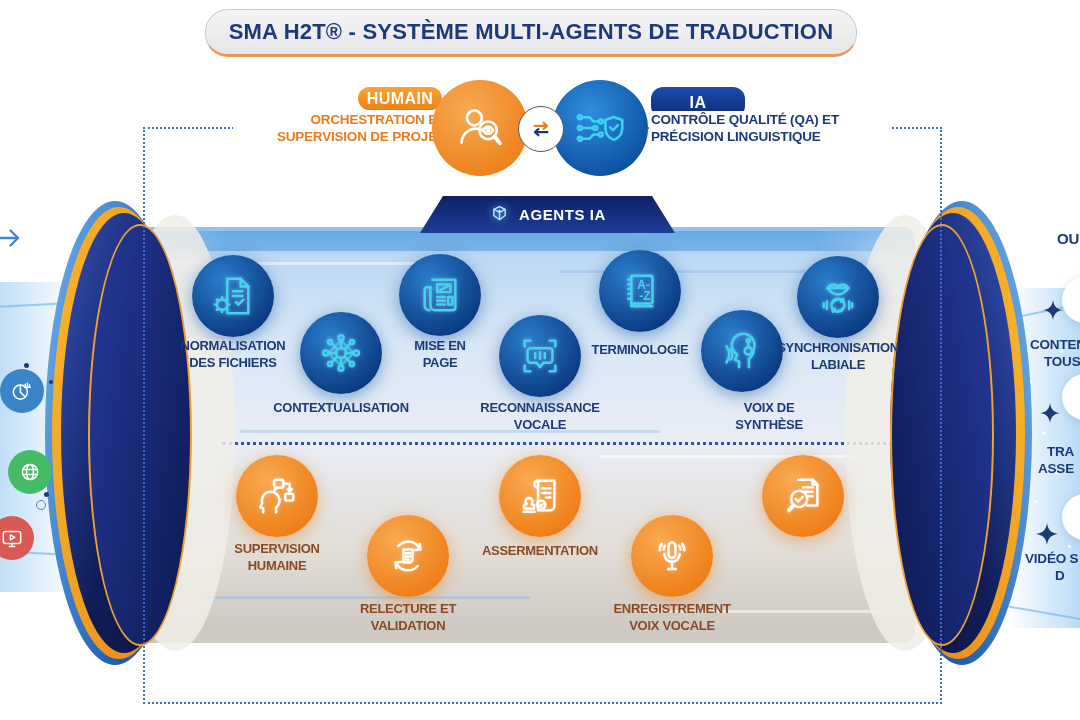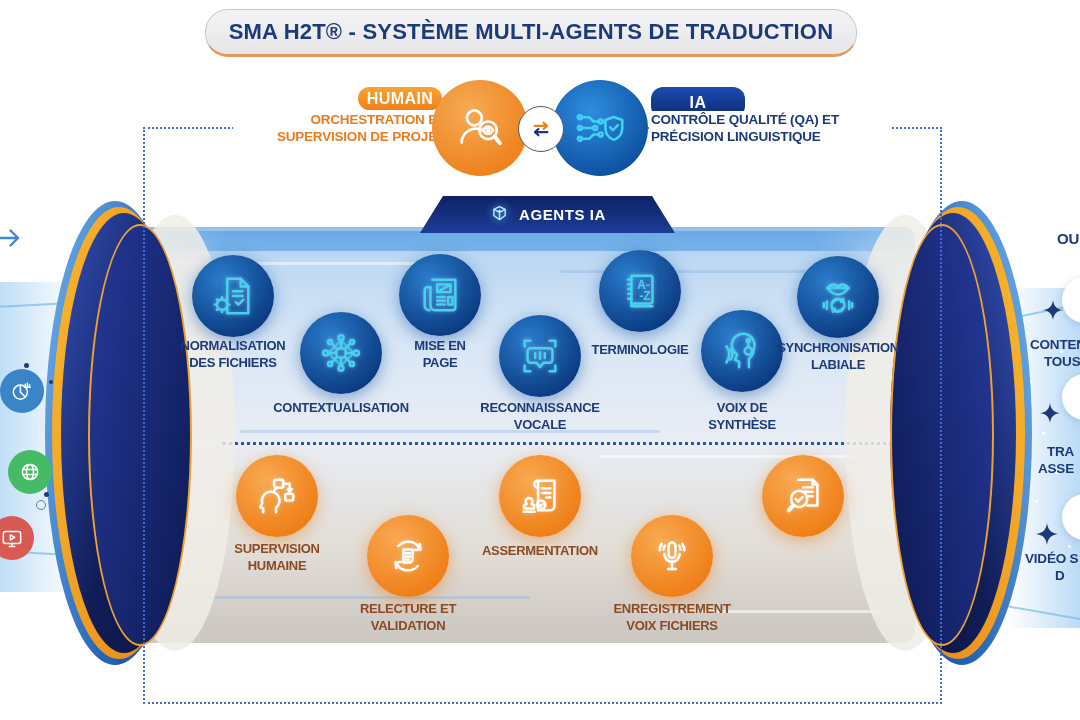--- a/index.html
+++ b/index.html
@@ -210,21 +210,21 @@
   <div class="agent blue" style="left:701px;top:310px;">
     <svg width="46" height="46" viewBox="0 0 24 24" fill="none" stroke="currentColor" stroke-width="1.3" stroke-linecap="round" stroke-linejoin="round">
       <path d="M10.5 20.5v-3l-2.2-.9 1.2-2.7A5.9 5.9 0 1 1 18 11.3c0 2-.9 3.6-2.4 4.7v4.5"></path>
       <circle cx="15.3" cy="12" r="1.9"></circle>
         <path d="M15.3 10.1V7.4"></path>
         <circle cx="15.3" cy="6.6" r=".8"></circle>
       <path d="M6 11.2a4.2 4.2 0 0 1 0 5.2"></path>
         <path d="M3.9 9.6a7.4 7.4 0 0 1 0 8.4"></path>
     </svg>
   </div>
-  <div class="alabel ai" style="left:667px;top:399px;">
+  <div class="alabel ai" style="left:694px;top:399px;">
     <div>VOIX DE</div>
     <div>SYNTHÈSE</div>
   </div>
 
   <div class="agent blue" style="left:797px;top:256px;">
     <svg width="46" height="46" viewBox="0 0 24 24" fill="none" stroke="currentColor" stroke-width="1.3" stroke-linecap="round" stroke-linejoin="round">
       <path d="M6.5 7.3c1.8-2.1 3.6-2.3 5.5-.8 1.9-1.5 3.7-1.3 5.5.8-1.8 2.4-3.6 3.4-5.5 3.4s-3.7-1-5.5-3.4z"></path>
       <path d="M6.5 7.3h11"></path>
       <circle cx="12" cy="16.3" r="3.4"></circle>
       <path d="M9.4 14.8a3.4 3.4 0 0 1 5-.8M14.6 17.8a3.4 3.4 0 0 1-5 .8"></path>
@@ -286,21 +286,21 @@
   <div class="agent orange" style="left:631px;top:515px;">
     <svg width="46" height="46" viewBox="0 0 24 24" fill="none" stroke="currentColor" stroke-width="1.3" stroke-linecap="round" stroke-linejoin="round">
       <rect x="10.2" y="5" width="3.6" height="8" rx="1.8"></rect>
       <path d="M8 11a4 4 0 0 0 8 0"></path>
       <path d="M12 15v3.3M10 18.8h4"></path>
       <path d="M6.6 5.6a5.2 5.2 0 0 0-1 3.5M17.4 5.6a5.2 5.2 0 0 1 1 3.5M8.2 6.7a3 3 0 0 0-.6 2M15.8 6.7a3 3 0 0 1 .6 2"></path>
     </svg>
   </div>
   <div class="alabel hu" style="left:597px;top:600px;">
     <div>ENREGISTREMENT</div>
-    <div>VOIX FICHIERS</div>
+    <div>VOIX VOCALE</div>
   </div>
 
   <div class="agent orange" style="left:762px;top:455px;">
     <svg width="46" height="46" viewBox="0 0 24 24" fill="none" stroke="currentColor" stroke-width="1.3" stroke-linecap="round" stroke-linejoin="round">
       <path d="M9.5 3.5H17l2.5 2.5v11h-5.3"></path>
         <path d="M17 3.5V6h2.5"></path>
       <path d="M12 7.5h5M12 9.8h5M14.8 12.1h2.2"></path>
       <circle cx="10" cy="13.5" r="4.2"></circle>
         <path d="M8.2 13.6l1.3 1.3 2.3-2.4"></path>
       <path d="M7 16.8l-2.4 2.7" stroke-width="2"></path>

